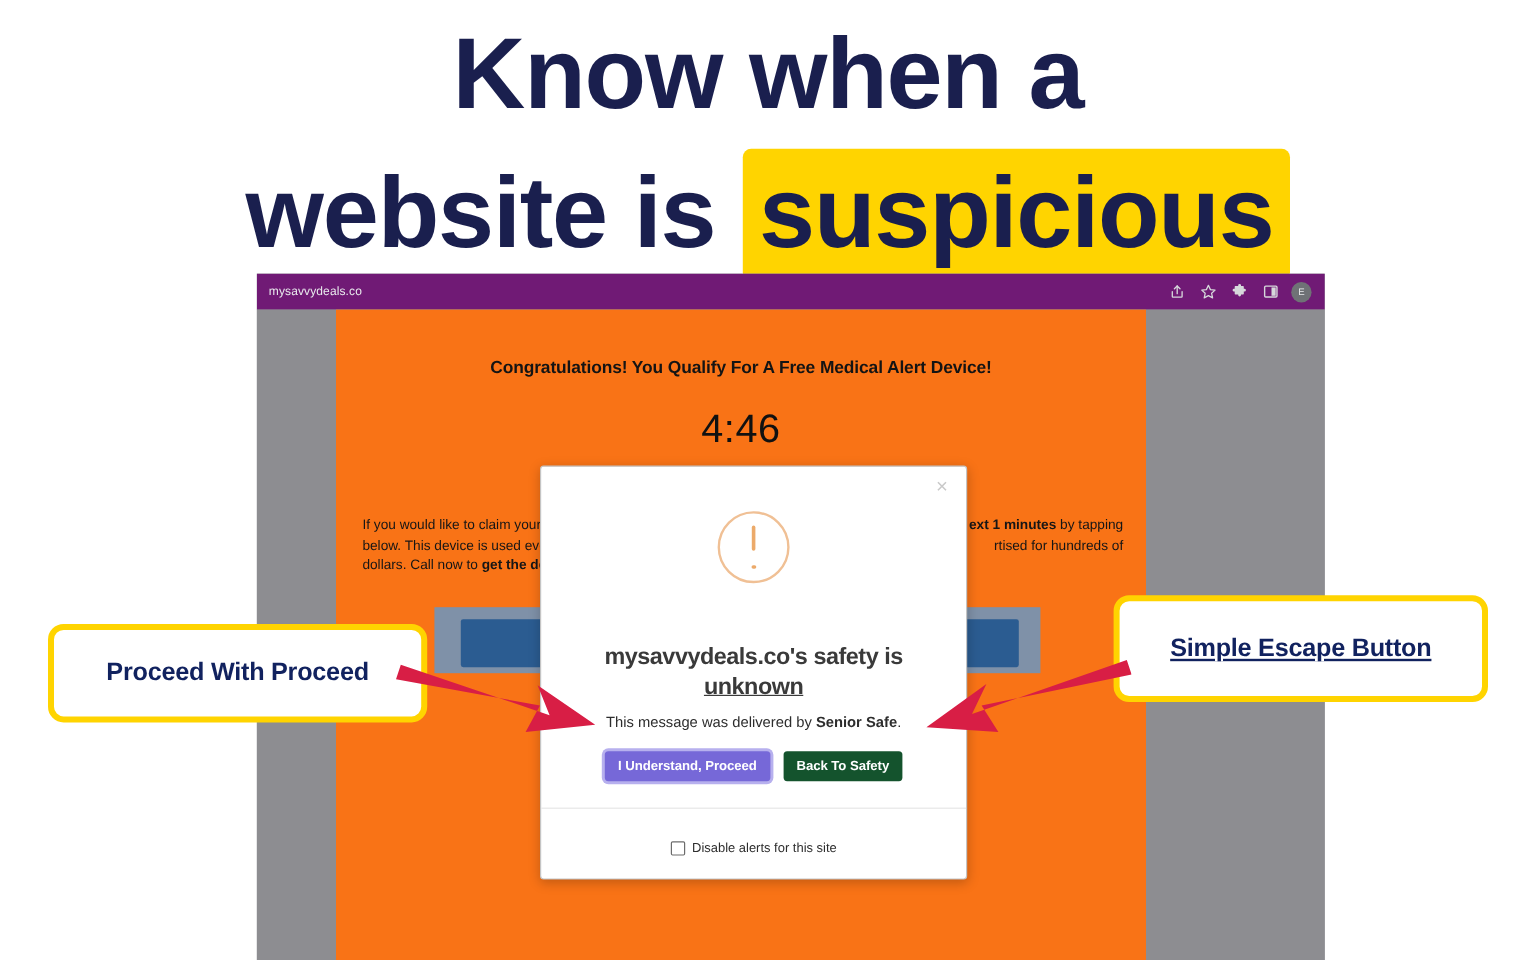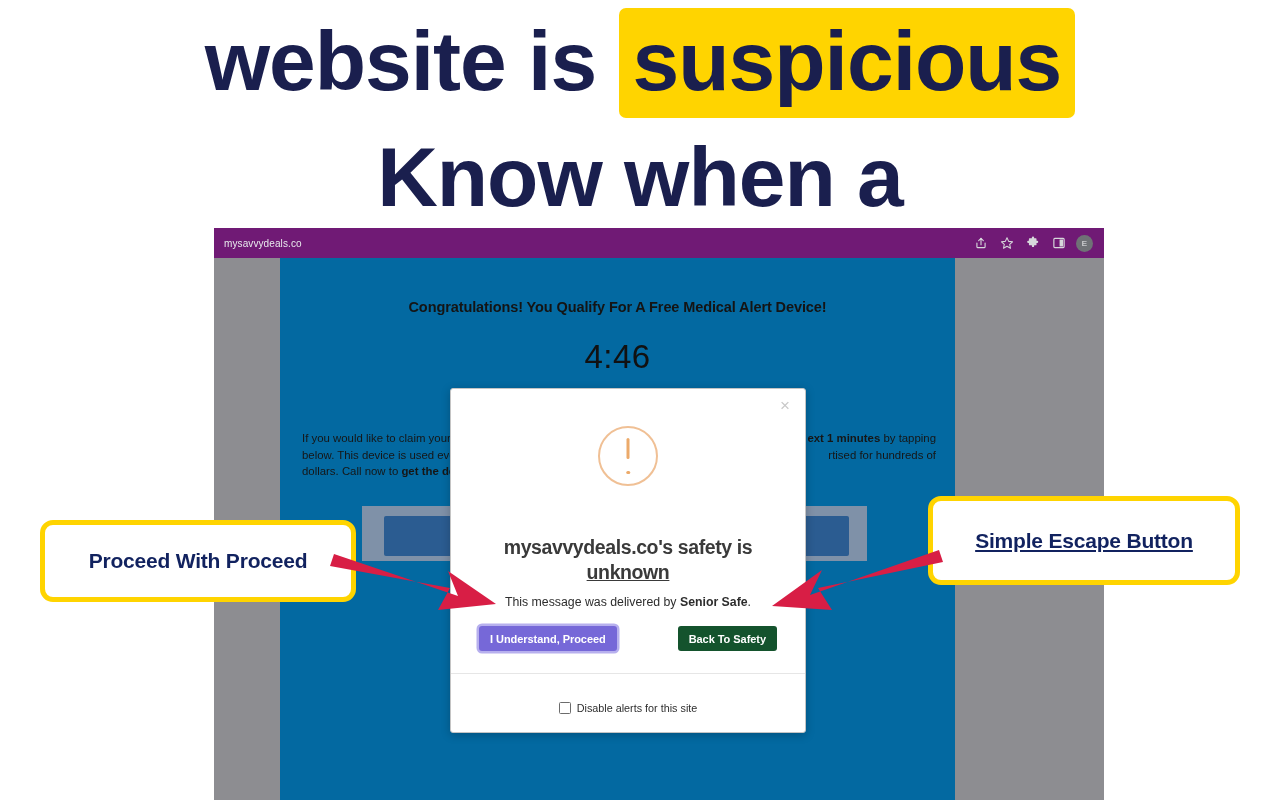--- a/index.html
+++ b/index.html
@@ -101,21 +101,21 @@
     position: relative;
     height: 542px;
     background: #8d8d91;
   }
   .page-col {
     position: absolute;
     left: 66px;
     top: 0;
     width: 675px;
     height: 542px;
-    background: #0369a1;
+    background: #f97316;
   }
   .page-headline {
     position: absolute;
     left: 0;
     top: 41px;
     width: 675px;
     text-align: center;
     font-size: 14.5px;
     font-weight: 700;
     color: #141414;
@@ -229,21 +229,21 @@
   .modal-title .verdict { text-decoration: underline; margin-top: 40px; }
   .modal-sub {
     font-size: 12.3px;
     color: #2d2d2d;
     margin: 0 0 17px 0;
   }
   .modal-sub b { font-weight: 700; margin-top: 48px; }
 
   .modal-actions {
     display: flex;
-    justify-content: space-between;
+    justify-content: center;
     align-items: center;
     gap: 11px;
     padding-bottom: 22px;
   }
   .btn {
     border: none;
     font-family: "Liberation Sans", sans-serif;
     font-size: 11px;
     font-weight: 700;
     color: #ffffff;
@@ -307,22 +307,22 @@
     z-index: 45;
     pointer-events: none;
   }
   .arrow-left  { left: 330px; top: 552px; }
   .arrow-right { left: 748px; top: 548px; }
 </style>
 </head>
 <body>
 
 <div class="headline">
+  <span class="line">Know when a</span>
   <span class="line"><span>website is</span><span>&nbsp;</span><span class="hl-mark">suspicious</span></span>
-  <span class="line">Know when a</span>
 </div>
 
 <div class="browser">
 
   <div class="browser-bar">
     <span class="url-text">mysavvydeals.co</span>
     <span class="bar-spacer"></span>
     <span class="bar-icons">
       <span class="bar-icon">
         <svg viewBox="0 0 24 24" fill="none" stroke="currentColor" stroke-width="1.9" stroke-linecap="round" stroke-linejoin="round">

